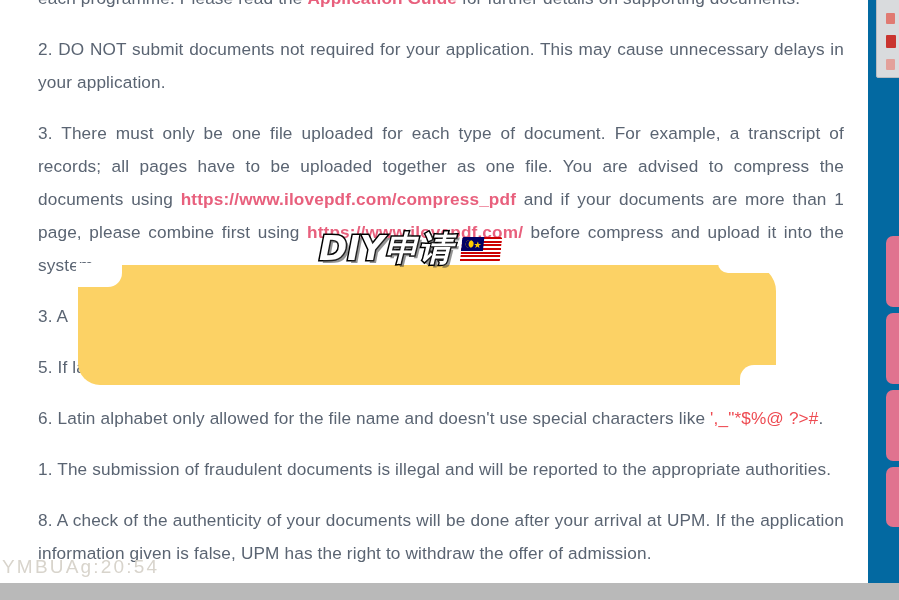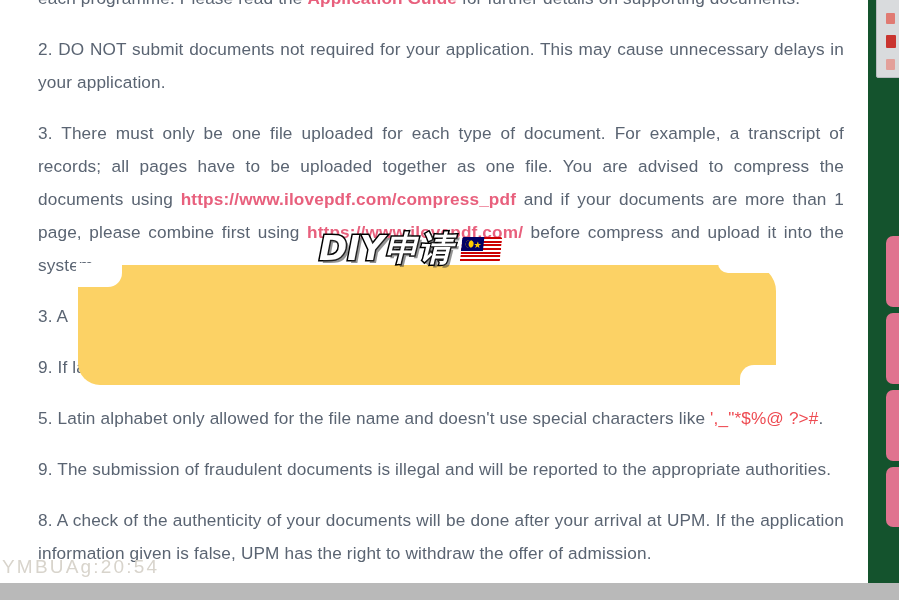--- a/index.html
+++ b/index.html
@@ -12,21 +12,21 @@
     overflow: hidden;
     background: #ffffff;
     font-family: "Liberation Sans", sans-serif;
   }
 
   #screen {
     position: relative;
     width: 899px;
     height: 600px;
     overflow: hidden;
-    background: #14532d;
+    background: #0369a1;
   }
 
   
   .doc {
     position: absolute;
     left: 0;
     top: 0;
     width: 868px;
     height: 583px;
     background: #ffffff;
@@ -219,23 +219,23 @@
 <body>
 
 <div id="screen">
 
   <div class="doc">
     <div class="doc-inner" id="doc-inner">
         <p class="para"><span>each programme. Please read the </span><span class="lnk">Application Guide</span><span> for further details on supporting documents.</span></p>
         <p class="para"><span>2. DO NOT submit documents not required for your application. This may cause unnecessary delays in your application.</span></p>
         <p class="para"><span>3. There must only be one file uploaded for each type of document. For example, a transcript of records; all pages have to be uploaded together as one file. You are advised to compress the documents using </span><span class="lnk">https://www.ilovepdf.com/compress_pdf</span><span> and if your documents are more than 1 page, please combine first using </span><span class="lnk">https://www.ilovepdf.com/</span><span> before compress and upload it into the system.</span></p>
         <p class="para nj"><span>3. A</span></p>
-        <p class="para"><span>9. If</span><span>  lated to</span></p>
-        <p class="para"><span>5. Latin alphabet only allowed for the file name and doesn't use special characters like </span><span class="lnk-red">',_"*$%@ ?&gt;#</span><span>.</span></p>
-        <p class="para"><span>9. The submission of fraudulent documents is illegal and will be reported to the appropriate authorities.</span></p>
+        <p class="para"><span>5. If</span><span>  lated to</span></p>
+        <p class="para"><span>6. Latin alphabet only allowed for the file name and doesn't use special characters like </span><span class="lnk-red">',_"*$%@ ?&gt;#</span><span>.</span></p>
+        <p class="para"><span>1. The submission of fraudulent documents is illegal and will be reported to the appropriate authorities.</span></p>
         <p class="para"><span>8. A check of the authenticity of your documents will be done after your arrival at UPM. If the application information given is false, UPM has the right to withdraw the offer of admission.</span></p>
       </div>
   </div>
 
   <div class="marker">
     <div class="m-notch n1"></div>
     <div class="m-notch n2"></div>
     <div class="m-notch n3"></div>
   </div>
 

